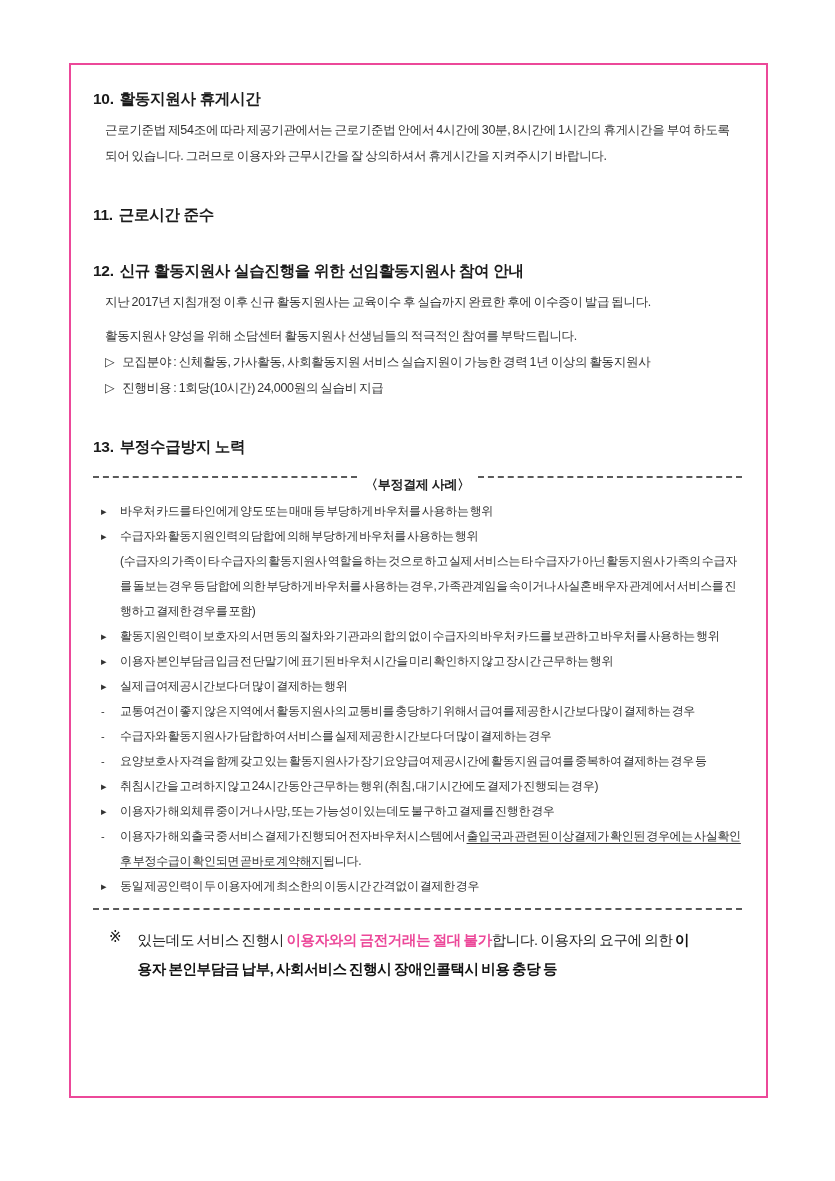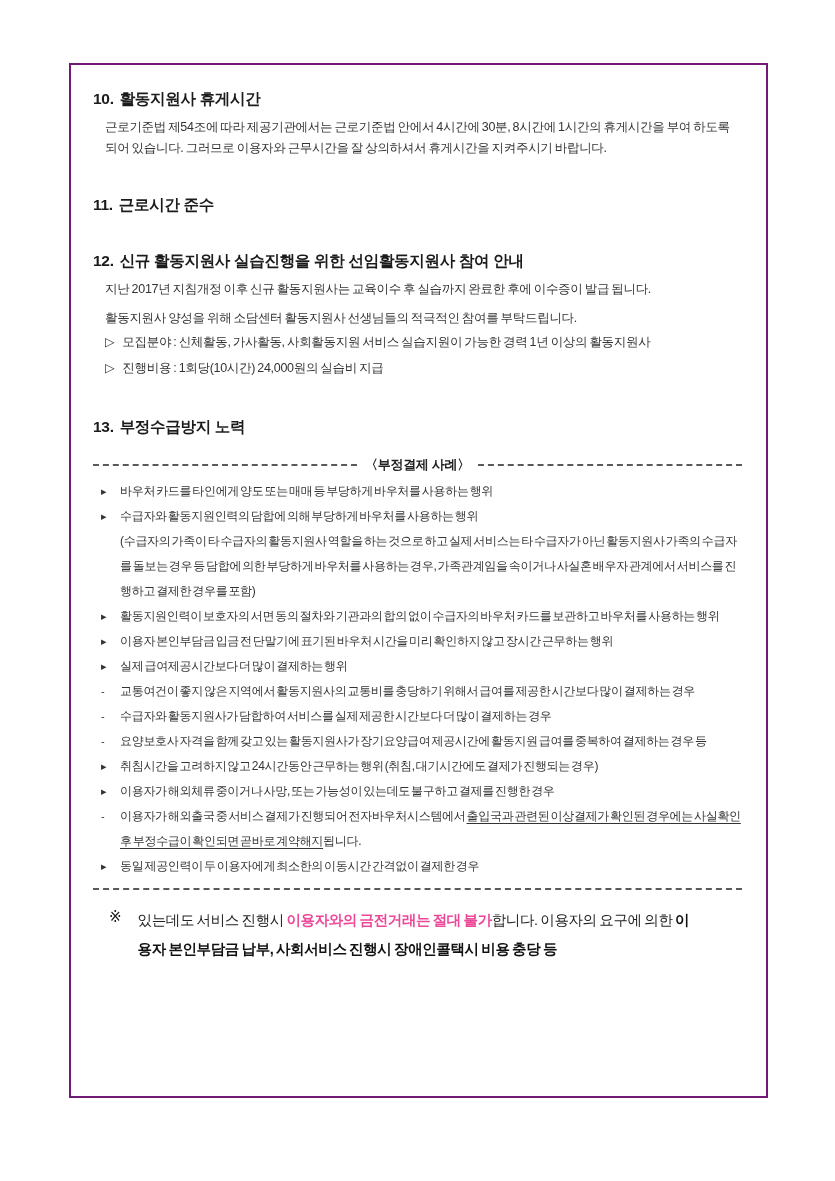--- a/index.html
+++ b/index.html
@@ -2,33 +2,33 @@
 <html><head>
 <meta charset="utf-8">
 <style>
   html,body{margin:0;padding:0;background:#ffffff;}
   .page{
     position:relative;width:835px;height:1181px;background:#ffffff;
     font-family:"Liberation Sans","DejaVu Sans",sans-serif;color:#2f2f2f;
   }
   .frame{
     position:absolute;left:69px;top:63px;width:699px;height:1035px;
-    border:2px solid #701a75;box-sizing:border-box;
+    border:2px solid #ec4899;box-sizing:border-box;
     padding:24px 24px 0 22px;overflow:hidden;background:#fff;
   }
   .section{margin-bottom:36px;}
   .section:last-child{margin-bottom:19px;}
   .sec-h{font-size:15.5px;font-weight:bold;color:#1b1b1b;letter-spacing:-0.3px;line-height:20px;}
   .sec-h .num{margin-right:6px;}
-  .sec-body{margin:8px 0 0 12px;font-size:12.5px;line-height:21px;
+  .sec-body{margin:8px 0 0 12px;font-size:12.5px;line-height:26px;
     letter-spacing:-0.3px;word-spacing:-1px;color:#333;}
   .sec-bullet{display:flex;gap:8px;margin:1px 0 0 12px;font-size:12.5px;line-height:25px;
     letter-spacing:-0.3px;word-spacing:-1px;color:#333;}
   .sec-bullet .mk{flex:none;}
-  .case-divider{display:flex;align-items:center;gap:8px;margin:2px 0 5px;}
+  .case-divider{display:flex;align-items:flex-start;gap:8px;margin:2px 0 5px;}
   .dash{flex:1;border-top:2px dashed #5a5a5a;height:0;}
   .case-label{font-size:13px;font-weight:bold;color:#222;letter-spacing:-0.3px;}
   .case-list{margin-left:8px;}
   .case-item{display:flex;gap:7px;font-size:12px;line-height:25px;
     letter-spacing:-0.3px;word-spacing:-2px;color:#333;}
   .case-item .mk{width:12px;flex:none;font-size:11px;color:#333;}
   .case-item .txt{flex:1;}
   .u{text-decoration:underline;text-underline-offset:3px;}
   .bottom-divider{border-top:2px dashed #5a5a5a;margin:9px 0 16px;height:0;}
   .notice{display:flex;gap:16px;padding-left:16px;}

